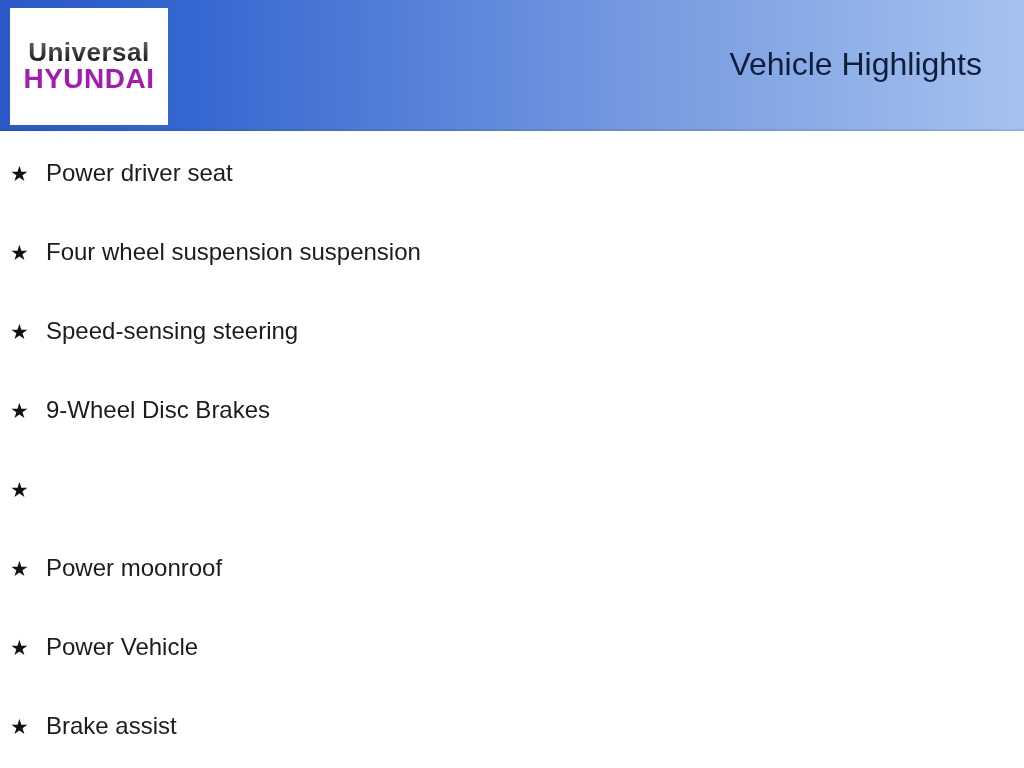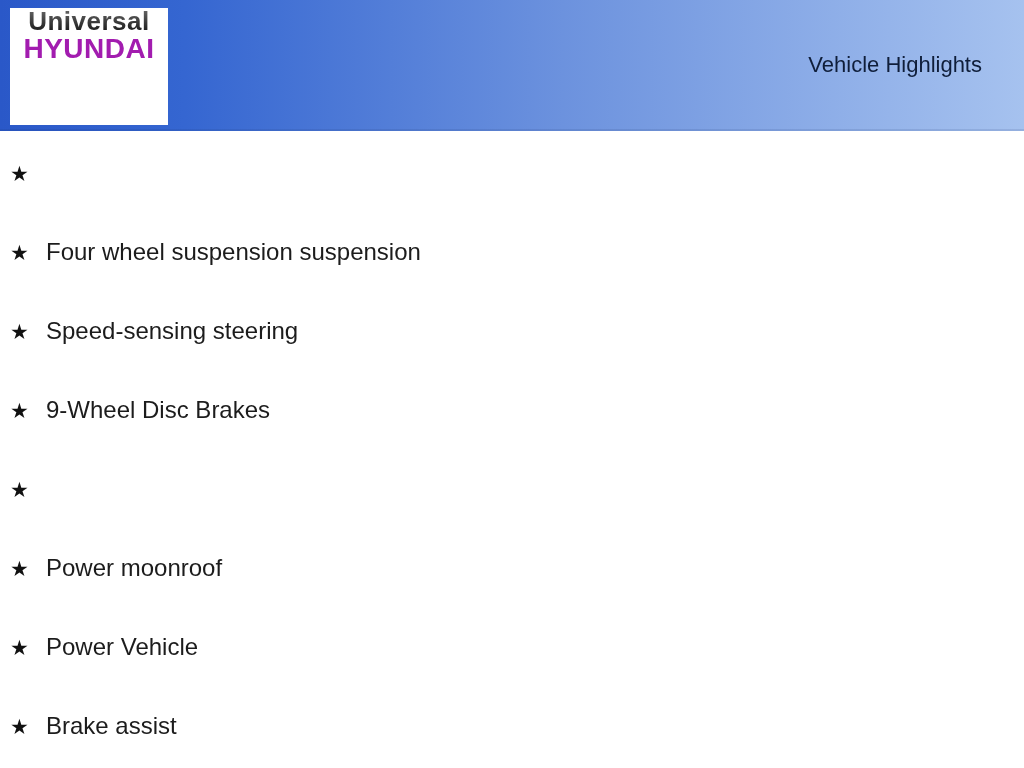--- a/index.html
+++ b/index.html
@@ -23,21 +23,21 @@
   .logo-box {
     position: absolute;
     left: 10px;
     top: 8px;
     width: 158px;
     height: 117px;
     background: #ffffff;
     display: flex;
     flex-direction: column;
     align-items: center;
-    justify-content: flex-start;
+    justify-content: center;
     line-height: 1.02;
   }
   .logo-line1 {
     font-size: 26px;
     font-weight: bold;
     letter-spacing: 0.5px;
     color: #3a3a3a;
     background: linear-gradient(to bottom, #6b6b6b 0%, #1d1d1d 85%);
     -webkit-background-clip: text;
     background-clip: text;
@@ -45,21 +45,21 @@
   }
   .logo-line2 {
     font-size: 28px;
     font-weight: bold;
     letter-spacing: 0.5px;
     color: #a21caf;
   }
   .header-title {
     margin-left: auto;
     margin-right: 42px;
-    font-size: 22px;
+    font-size: 32px;
     font-weight: 400;
     color: #0f1e3a;
     white-space: nowrap;
   }
   
   .feature-list {
     list-style: none;
     padding-top: 2px;
     padding-left: 10px;
   }
@@ -91,20 +91,21 @@
   <div class="logo-box">
     <span class="logo-line1">Universal</span>
     <span class="logo-line2">HYUNDAI</span>
   </div>
   <div class="header-title">Vehicle Highlights</div>
 </div>
 
 <ul class="feature-list">
   <li class="feature-item">
     <span class="star-icon">★</span>
+    <span class="feature-label">Power driver seat</span>
   </li>
   <li class="feature-item">
     <span class="star-icon">★</span>
     <span class="feature-label">Four wheel suspension suspension</span>
   </li>
   <li class="feature-item">
     <span class="star-icon">★</span>
     <span class="feature-label">Speed-sensing steering</span>
   </li>
   <li class="feature-item">

